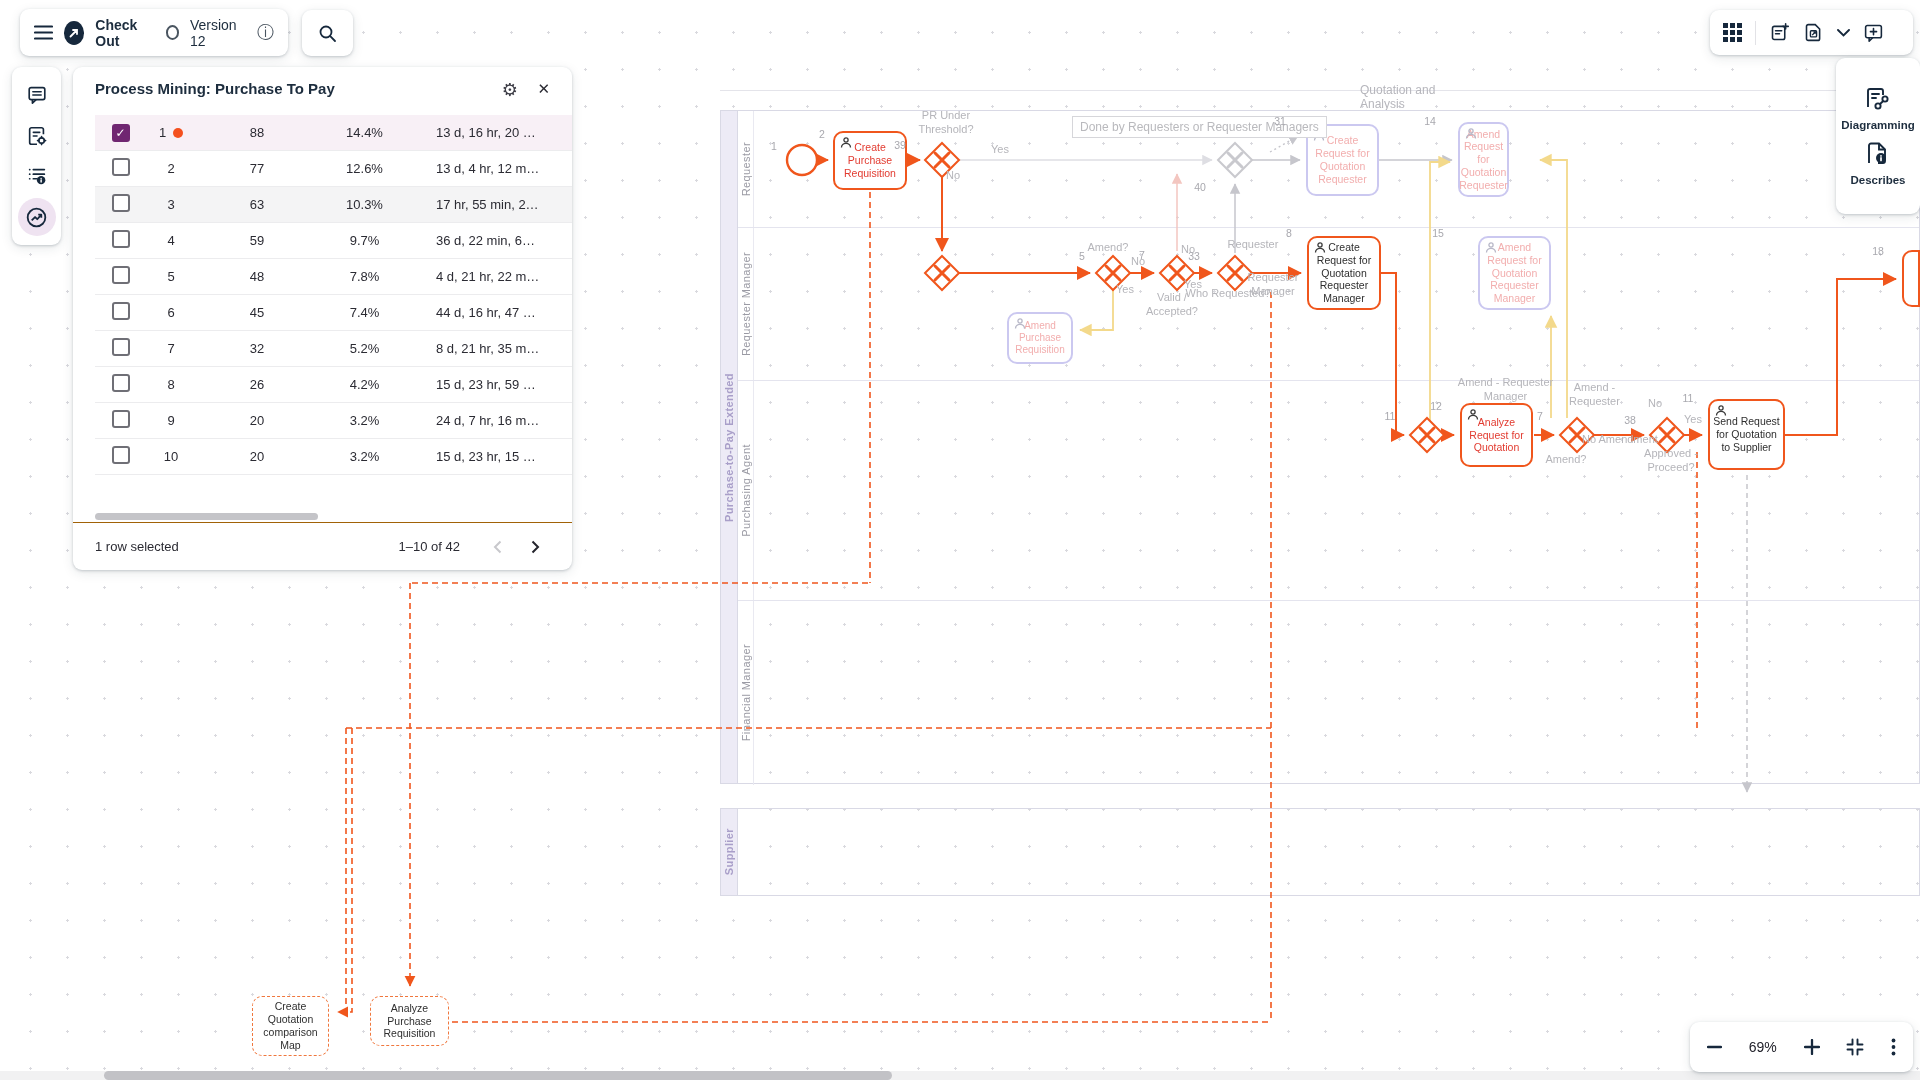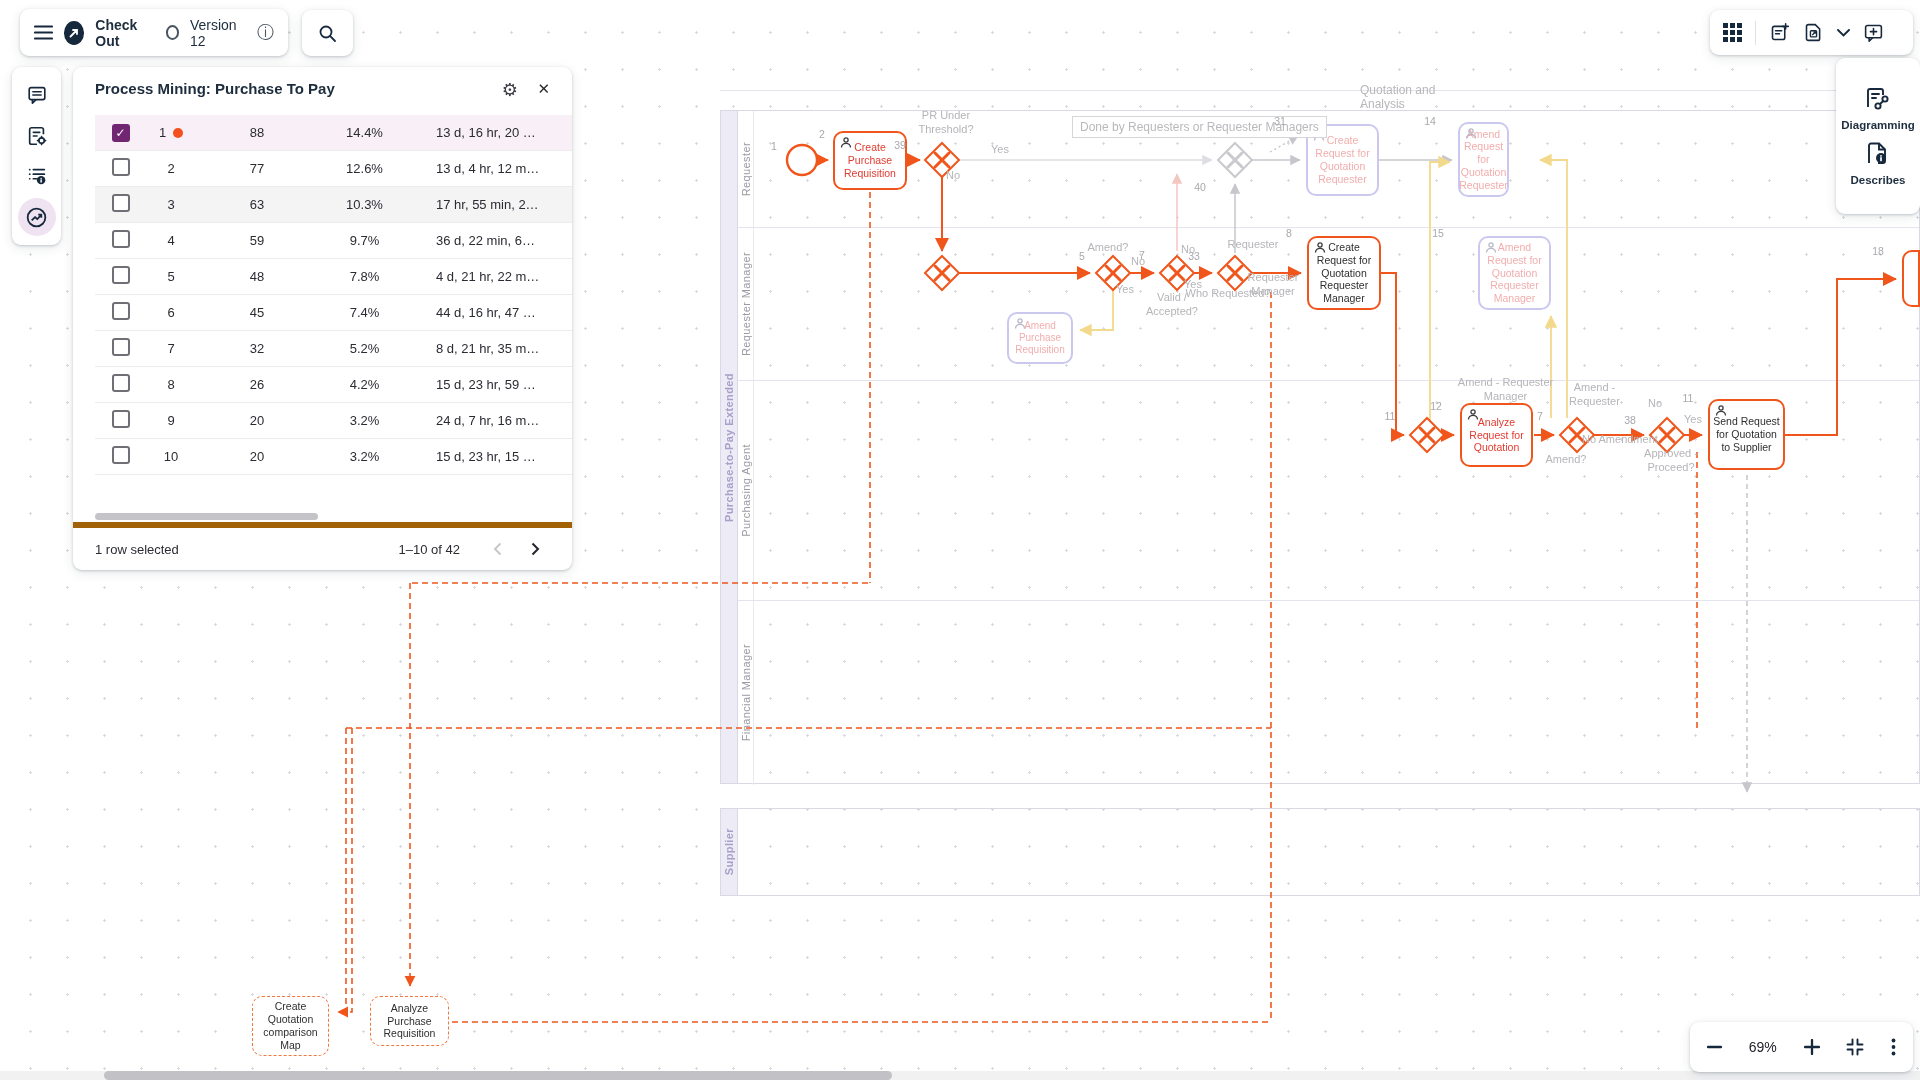--- a/index.html
+++ b/index.html
@@ -85,21 +85,21 @@
   .thead .cell.dur{justify-content:flex-start;padding-left:14px}
   .r-sel{background:#f8f0f6}
   .r-hov{background:#f4f4f5}
   .cbx{display:inline-flex;width:18px;height:18px;border:2px solid #6f6f76;border-radius:3px;
     align-items:center;justify-content:center;background:#fff;margin-left:11px}
   .cbx.on{background:#702671;border-color:#702671;color:#fff;font-size:12px}
   .cbx.on.check::after{content:"✓";font-weight:bold}
   .cbx.on.minus::after{content:"–";font-weight:bold;margin-top:-2px}
   .dot{display:inline-block;width:10px;height:10px;border-radius:50%;background:#f4501e;margin-left:7px;vertical-align:-1px}
   .sort{color:#8a8a90;font-size:13px}
-  .pfooter{position:absolute;left:0;right:0;bottom:0;height:48px;border-top:6px solid #a16207;
+  .pfooter{position:absolute;left:0;right:0;bottom:0;height:48px;border-top:1px solid #a16207;
     display:flex;align-items:center;font-size:13px;color:#2b2b33;padding:0 26px 0 22px}
   .pfooter .range{margin-left:auto;margin-right:26px}
   .pg{width:22px;height:22px;display:flex;align-items:center;justify-content:center}
   .pscroll{position:absolute;left:22px;top:446px;width:223px;height:7px;border-radius:4px;background:#c4c4c8;z-index:11}
   
   .tr-bar{left:1710px;top:10px;width:203px;height:45px;display:flex;align-items:center;gap:13px;padding:0 13px}
   .vdiv{width:1px;height:24px;background:#e2e2e6}
   
   .rpanel{left:1836px;top:58px;width:84px;height:156px;display:flex;flex-direction:column;
     align-items:center;justify-content:space-evenly;padding:18px 0;z-index:9}

